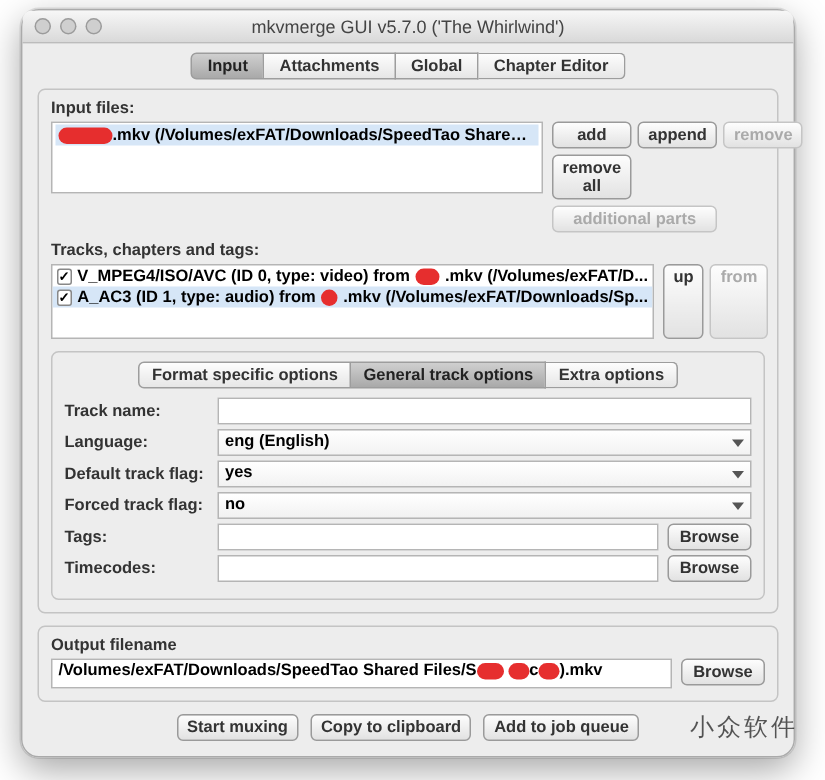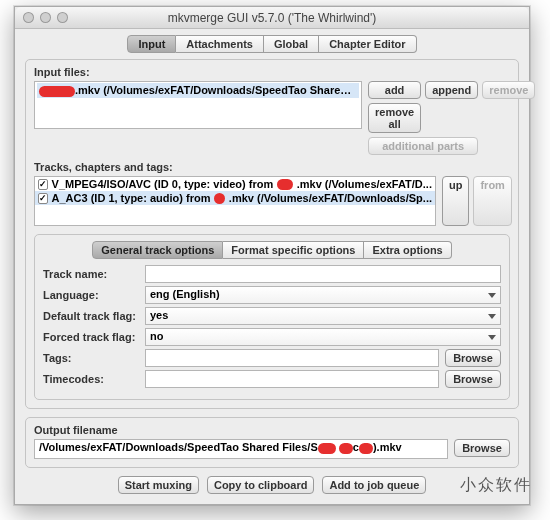--- a/index.html
+++ b/index.html
@@ -11,21 +11,21 @@
     width: 550px; height: 520px;
     position: relative;
     overflow: hidden;
   }
   .window {
     position: absolute;
     left: 14px; top: 6px;
     width: 516px; height: 499px;
     background: linear-gradient(#ebebeb, #e4e4e4 22px, #ededed 22px, #ededed);
     border: 1px solid #aaa;
-    border-radius: 0;
+    border-radius: 12px;
     box-shadow: 0 8px 24px rgba(0,0,0,0.35), 0 0 0 1px rgba(0,0,0,0.1);
   }
   .titlebar {
     height: 22px;
     background: linear-gradient(#f7f7f7,#d9d9d9);
     border-bottom: 1px solid #bcbcbc;
     border-radius: 6px 6px 0 0;
     display: flex; align-items: center;
     position: relative;
   }
@@ -159,22 +159,22 @@
           </div>
         </div>
         <div style="display:flex;flex-direction:row;gap:4px;width:68px">
           <div class="btn">up</div>
           <div class="btn disabled">from</div>
         </div>
       </div>
 
       <div class="group" style="margin-top:8px;margin-bottom:0">
         <div class="tabbar" style="margin-bottom:6px">
+          <div class="tab sm">Format specific options</div>
           <div class="tab sm active">General track options</div>
-          <div class="tab sm">Format specific options</div>
           <div class="tab sm">Extra options</div>
         </div>
         <div class="formrow">
           <label>Track name:</label>
           <div class="input"></div>
         </div>
         <div class="formrow">
           <label>Language:</label>
           <div class="select">eng (English)</div>
         </div>

